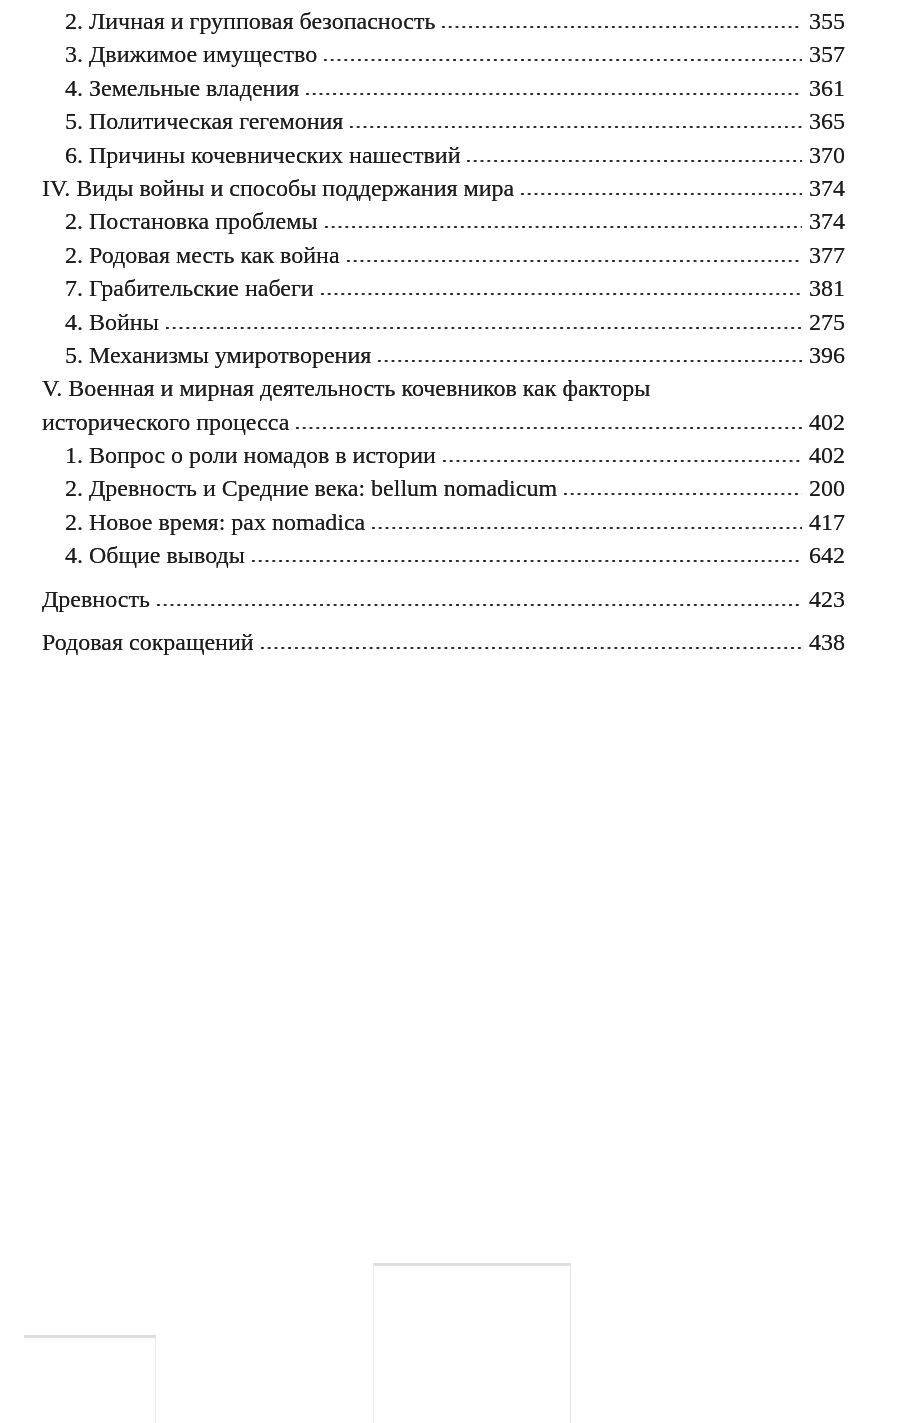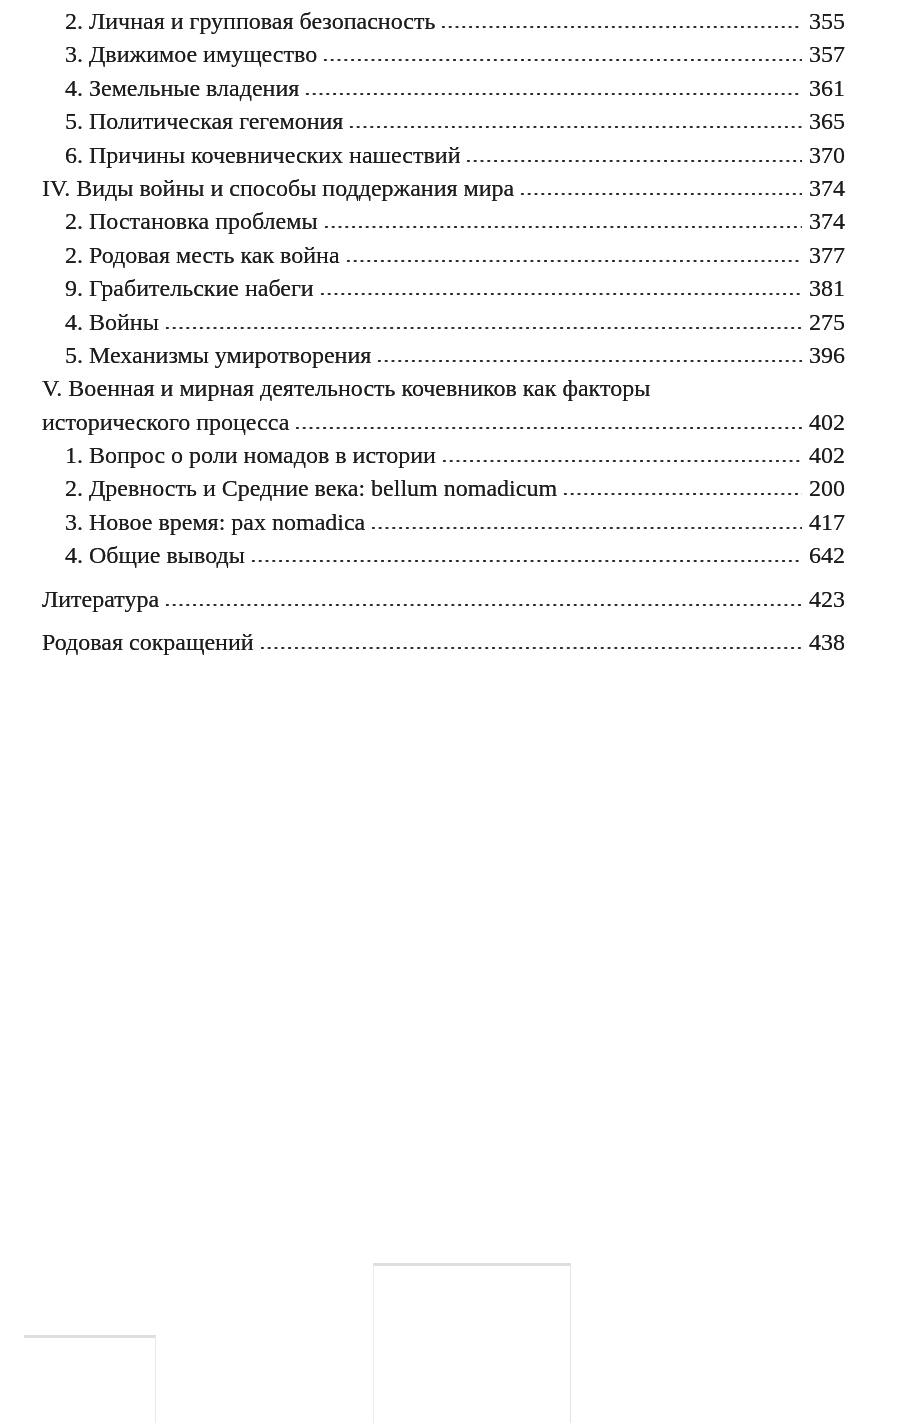--- a/index.html
+++ b/index.html
@@ -113,21 +113,21 @@
     <span class="pg">374</span>
   </div>
 
   <div class="row lvl2">
     <span class="lbl">2. Родовая месть как война</span>
     <span class="dots"></span>
     <span class="pg">377</span>
   </div>
 
   <div class="row lvl2">
-    <span class="lbl">9. Грабительские набеги</span>
+    <span class="lbl">7. Грабительские набеги</span>
     <span class="dots"></span>
     <span class="pg">381</span>
   </div>
 
   <div class="row lvl2">
     <span class="lbl">4. Войны</span>
     <span class="dots"></span>
     <span class="pg">275</span>
   </div>
 
@@ -153,33 +153,33 @@
     <span class="pg">402</span>
   </div>
 
   <div class="row lvl2">
     <span class="lbl">2. Древность и Средние века: bellum nomadicum</span>
     <span class="dots"></span>
     <span class="pg">200</span>
   </div>
 
   <div class="row lvl2">
-    <span class="lbl">3. Новое время: pax nomadica</span>
+    <span class="lbl">2. Новое время: pax nomadica</span>
     <span class="dots"></span>
     <span class="pg">417</span>
   </div>
 
   <div class="row lvl2">
     <span class="lbl">4. Общие выводы</span>
     <span class="dots"></span>
     <span class="pg">642</span>
   </div>
 
   <div class="row gap">
-    <span class="lbl">Литература</span>
+    <span class="lbl">Древность</span>
     <span class="dots"></span>
     <span class="pg">423</span>
   </div>
 
   <div class="row gap">
     <span class="lbl">Родовая сокращений</span>
     <span class="dots"></span>
     <span class="pg">438</span>
   </div>
 

